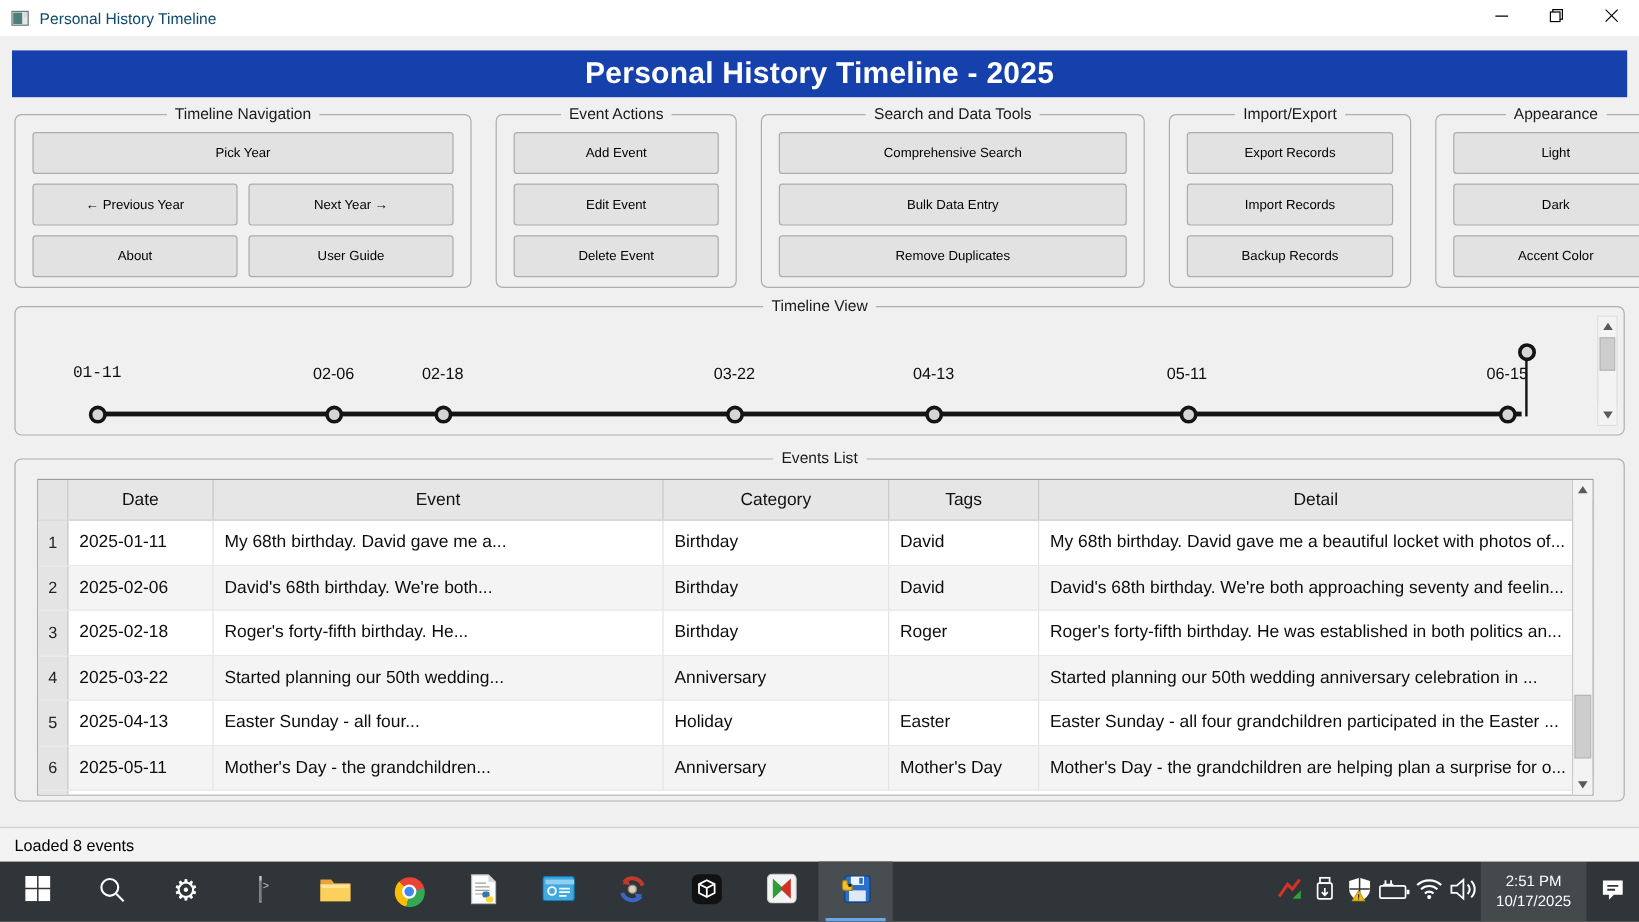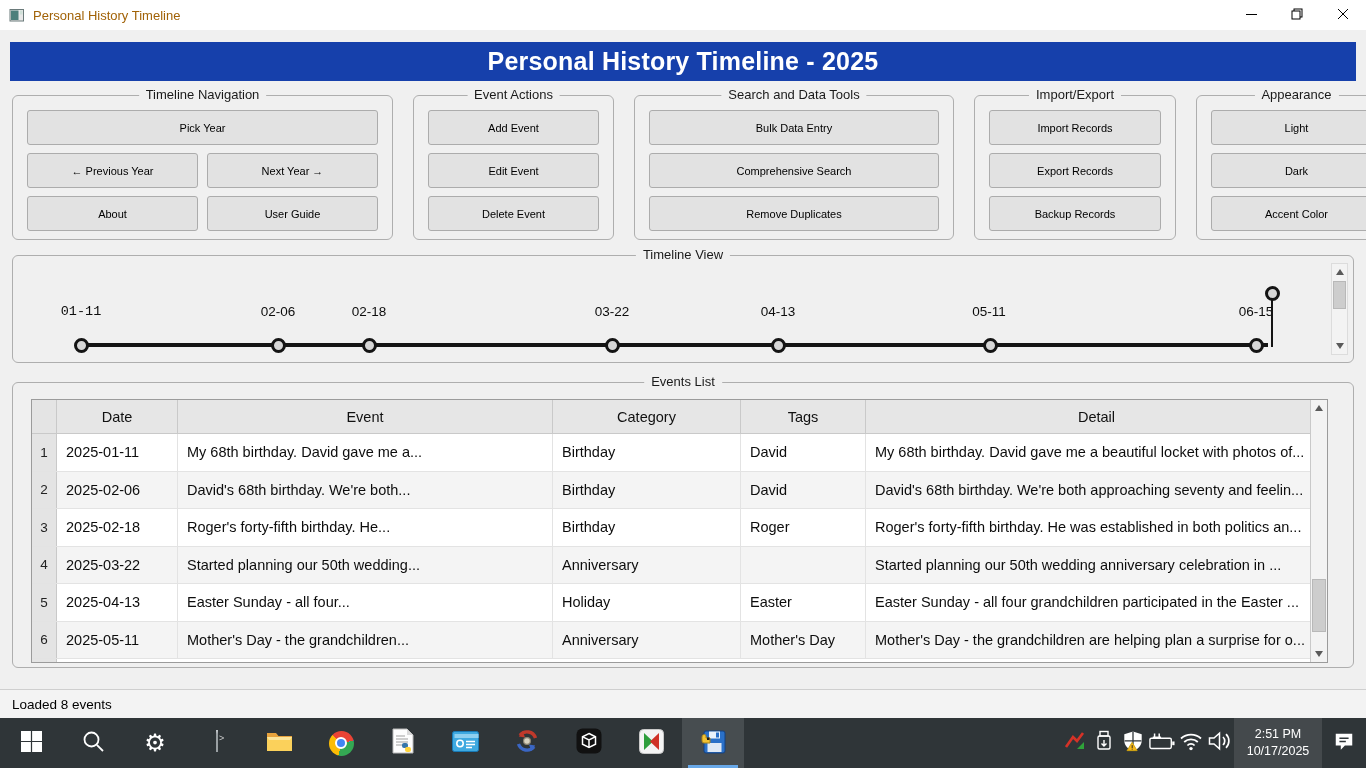--- a/index.html
+++ b/index.html
@@ -3,21 +3,21 @@
 <meta charset="utf-8">
 <style>
   * { margin:0; padding:0; box-sizing:border-box; }
   html,body { width:1366px; height:768px; overflow:hidden; background:#000; }
   body { font-family:"Liberation Sans", sans-serif; }
   .screen { position:relative; width:1366px; height:768px; background:#f0f0f0; }
 
   
   .titlebar { position:absolute; top:0; left:0; right:0; height:30px; background:#ffffff; display:flex; align-items:center; }
   .titlebar .app-ico { margin:0 8px 0 9px; width:16px; height:16px; }
-  .titlebar .t-text { font-size:13px; color:#a16207; }
+  .titlebar .t-text { font-size:13px; color:#0c4a6e; }
   .win-controls { margin-left:auto; display:flex; height:30px; }
   .win-btn { width:46px; height:30px; display:flex; align-items:center; justify-content:center; }
 
   
   .app { position:absolute; top:30px; left:0; right:0; height:688px; background:#f0f0f0; }
   .hdr { position:absolute; left:10px; right:10px; top:12px; height:39px; display:flex; align-items:center; justify-content:center; }
   .hdr span { color:#fff; font-size:25px; font-weight:bold; letter-spacing:.2px; }
 
   
   .groupbox { position:relative; border:1px solid #aeaeae; border-radius:6px; background:#f0f0f0; }
@@ -142,30 +142,30 @@
           <span class="legend">Event Actions</span>
           <div class="btn-grid">
             <button class="tb-btn">Add Event</button>
             <button class="tb-btn">Edit Event</button>
             <button class="tb-btn">Delete Event</button>
           </div>
         </div>
         <div class="groupbox">
           <span class="legend">Search and Data Tools</span>
           <div class="btn-grid">
+            <button class="tb-btn">Comprehensive Search</button>
             <button class="tb-btn">Bulk Data Entry</button>
-            <button class="tb-btn">Comprehensive Search</button>
             <button class="tb-btn">Remove Duplicates</button>
           </div>
         </div>
         <div class="groupbox">
           <span class="legend">Import/Export</span>
           <div class="btn-grid">
+            <button class="tb-btn">Export Records</button>
             <button class="tb-btn">Import Records</button>
-            <button class="tb-btn">Export Records</button>
             <button class="tb-btn">Backup Records</button>
           </div>
         </div>
         <div class="groupbox">
           <span class="legend">Appearance</span>
           <div class="btn-grid">
             <button class="tb-btn">Light</button>
             <button class="tb-btn">Dark</button>
             <button class="tb-btn">Accent Color</button>
           </div>

